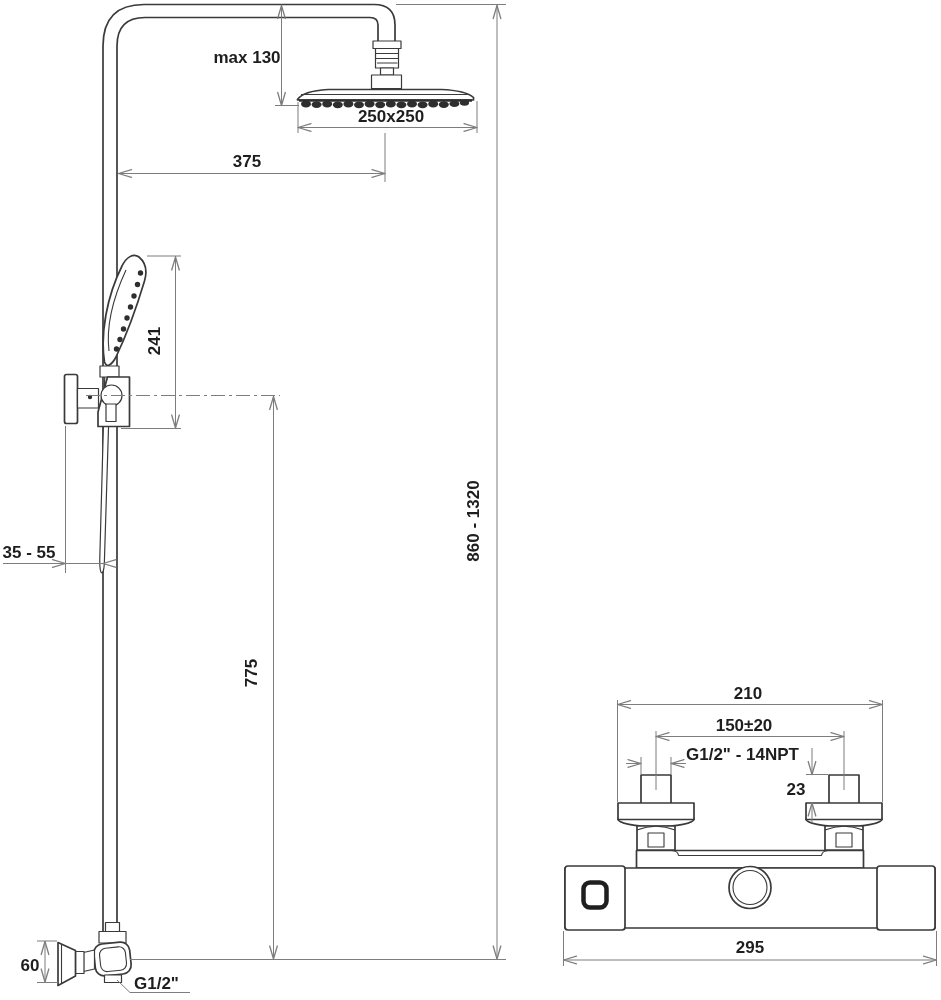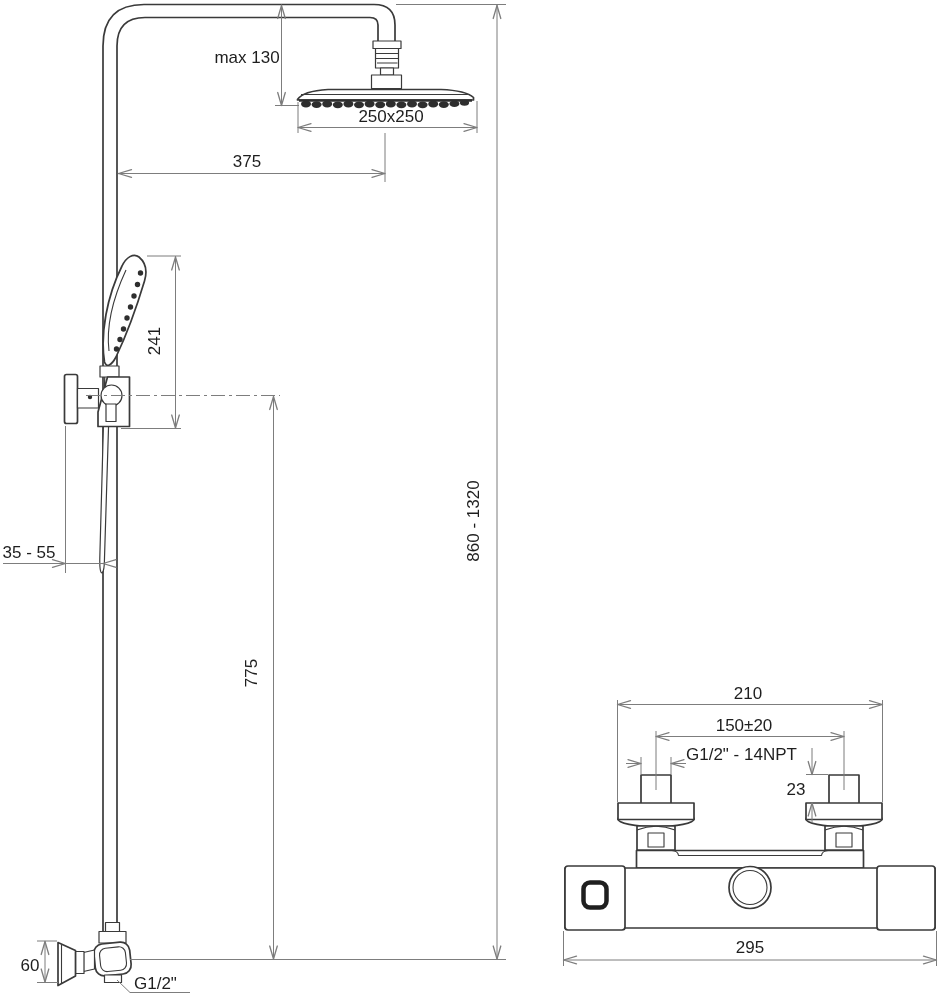--- a/index.html
+++ b/index.html
@@ -1,16 +1,16 @@
 <!DOCTYPE html>
 <html style="--bg: #ffffff; --outline: #3a3a3a; --dimension: #7d7d7d; --darkfill: #2e2e2e; --text: #1e1e1e;"><head>
 <meta charset="utf-8">
 <style>
   html,body{margin:0;padding:0;background:#fff;}
-  .stage{width:941px;height:1000px;position:relative;background:var(--bg,#fff);}
+  .stage{width:941px;height:1000px;position:relative;background:var(--bg,#fff);font-weight:bold;}
   svg{display:block;}
   .outl{fill:none;stroke:var(--outline,#3a3a3a);stroke-width:1.7;stroke-linejoin:round;stroke-linecap:round;}
   .outf{fill:#fff;stroke:var(--outline,#3a3a3a);stroke-width:1.7;stroke-linejoin:round;}
   .thin{fill:none;stroke:var(--outline,#3a3a3a);stroke-width:1.1;stroke-linejoin:round;}
   .thinf{fill:#fff;stroke:var(--outline,#3a3a3a);stroke-width:1.2;stroke-linejoin:round;}
   .dark{fill:var(--darkfill,#2e2e2e);stroke:none;}
   .dim{fill:none;stroke:var(--dimension,#848484);stroke-width:1;}
   .cl{fill:none;stroke:var(--dimension,#848484);stroke-width:1;stroke-dasharray:14 4 3 4;}
   .arr{fill:none;stroke:var(--dimension,#6f6f6f);stroke-width:1.3;stroke-linecap:round;}
   text{font-family:"Liberation Sans",sans-serif;font-size:17px;fill:var(--text,#1e1e1e);}

